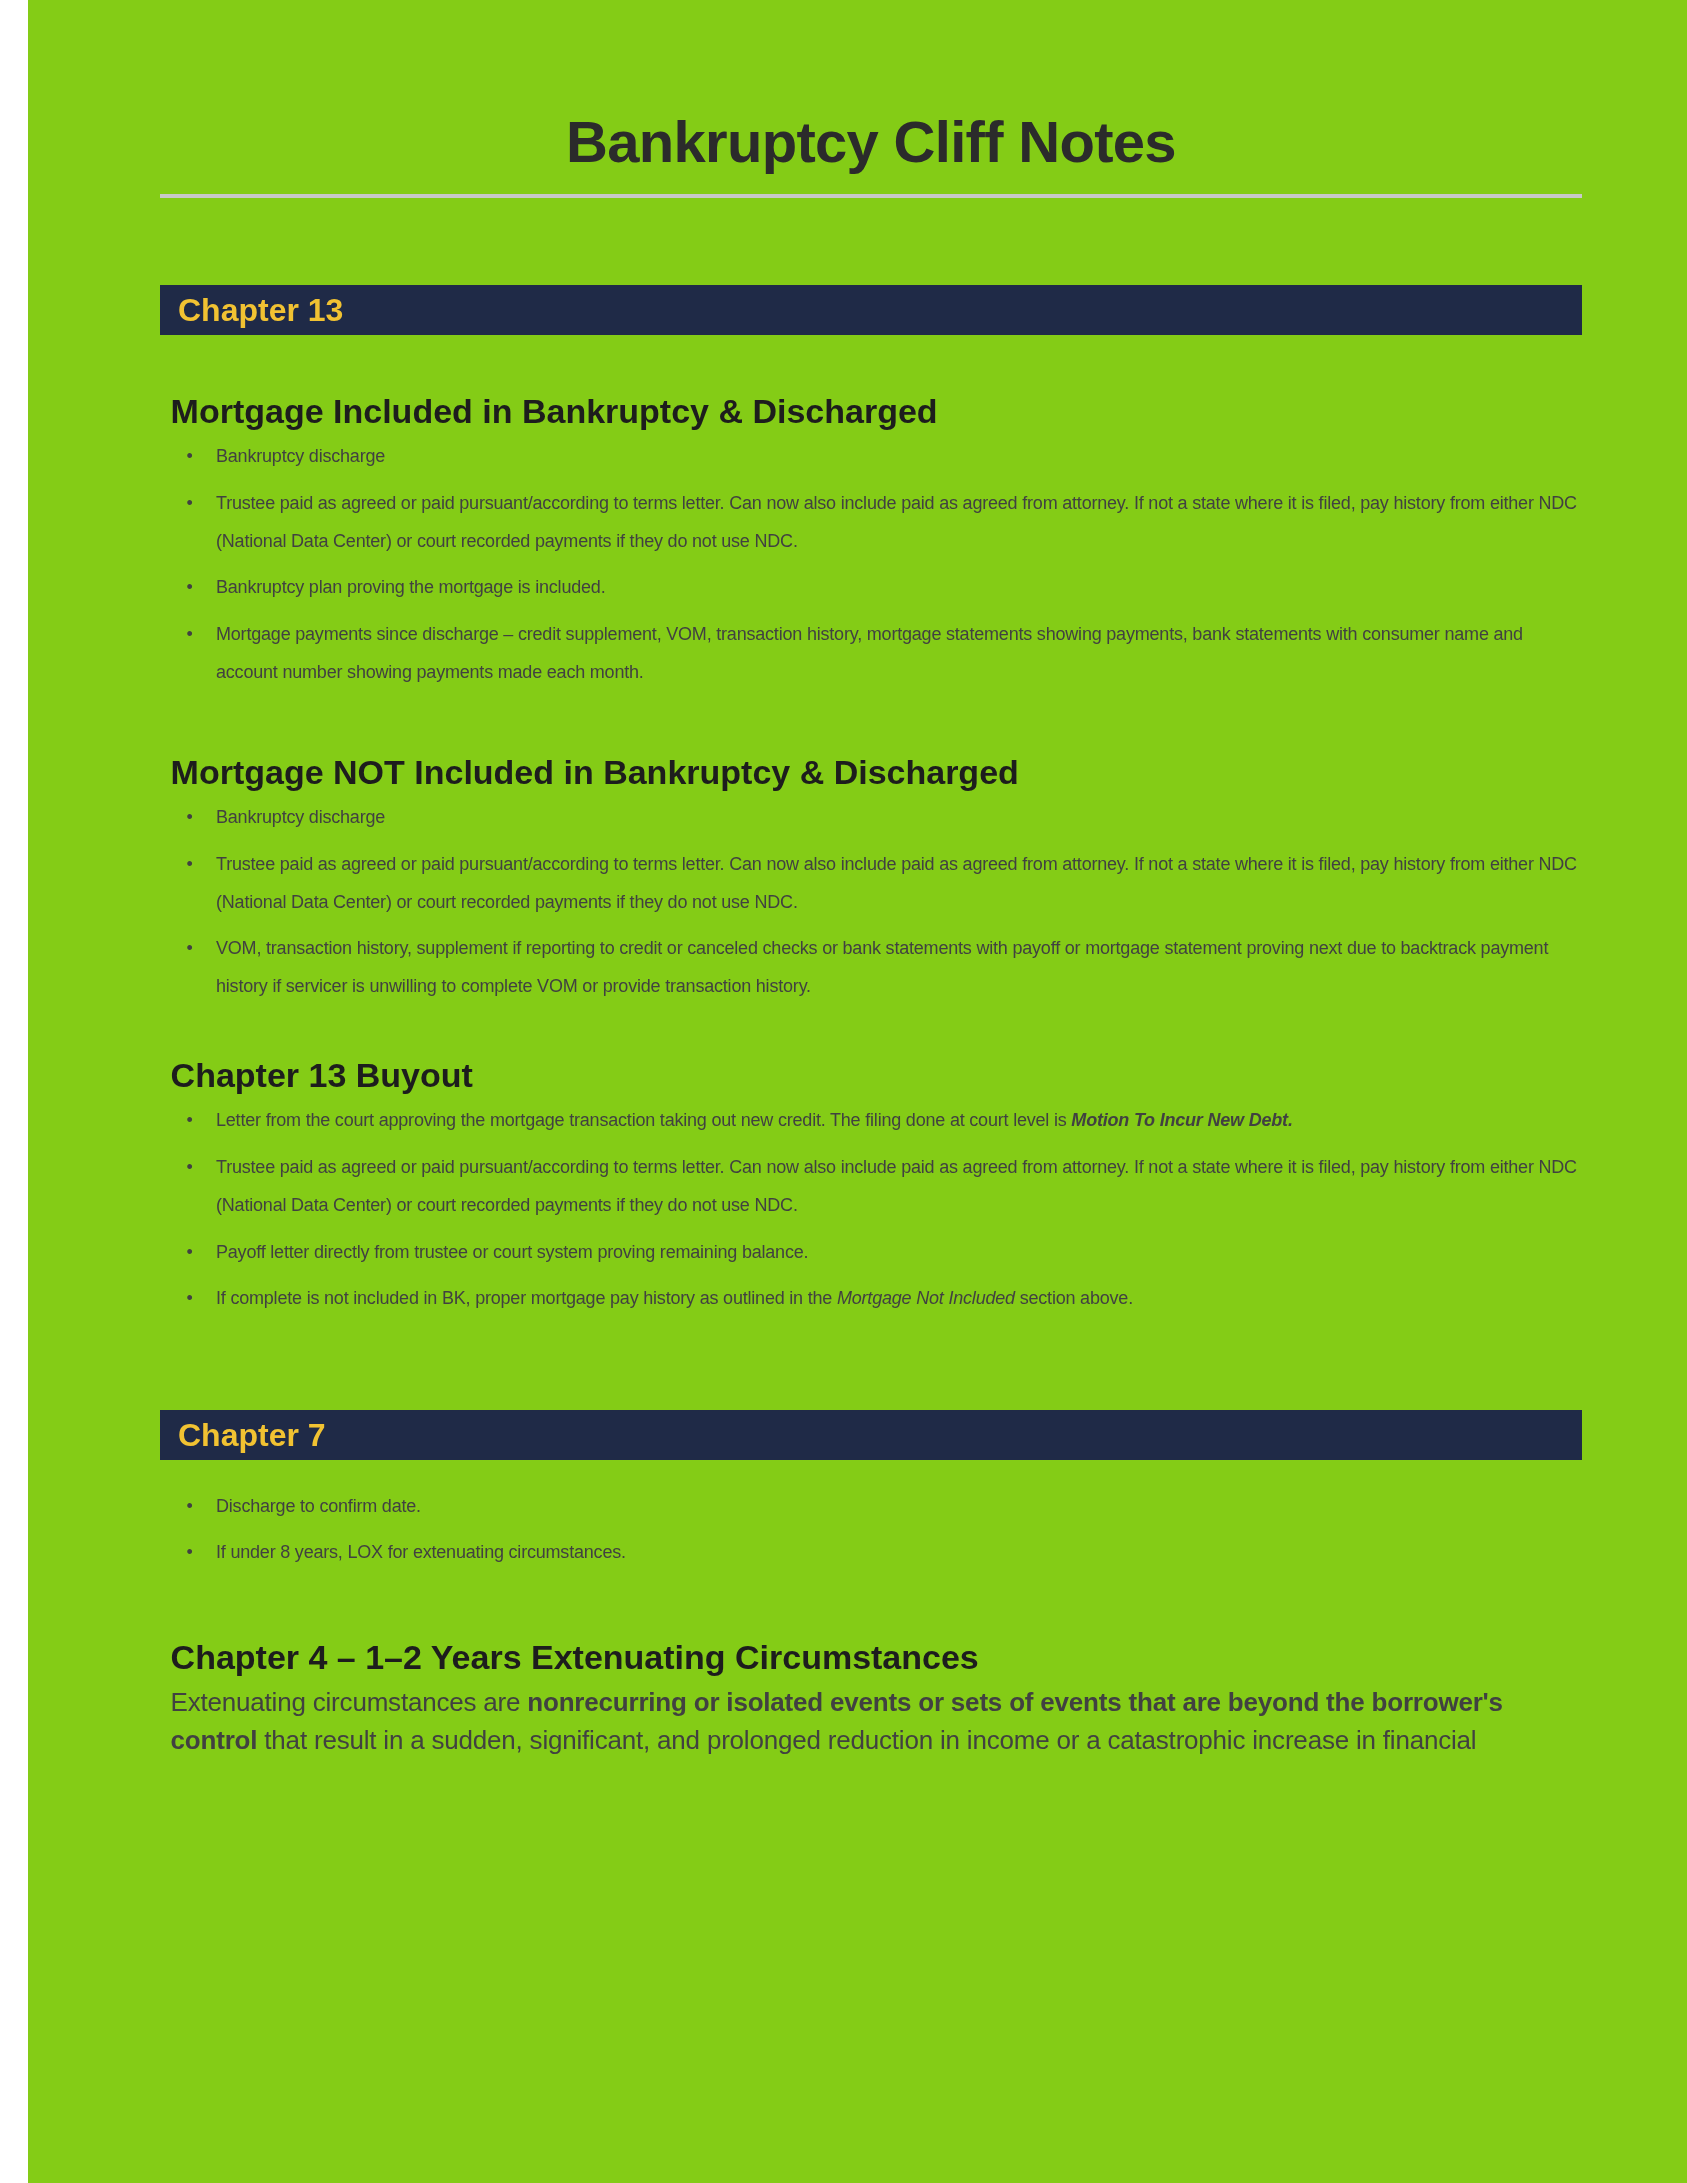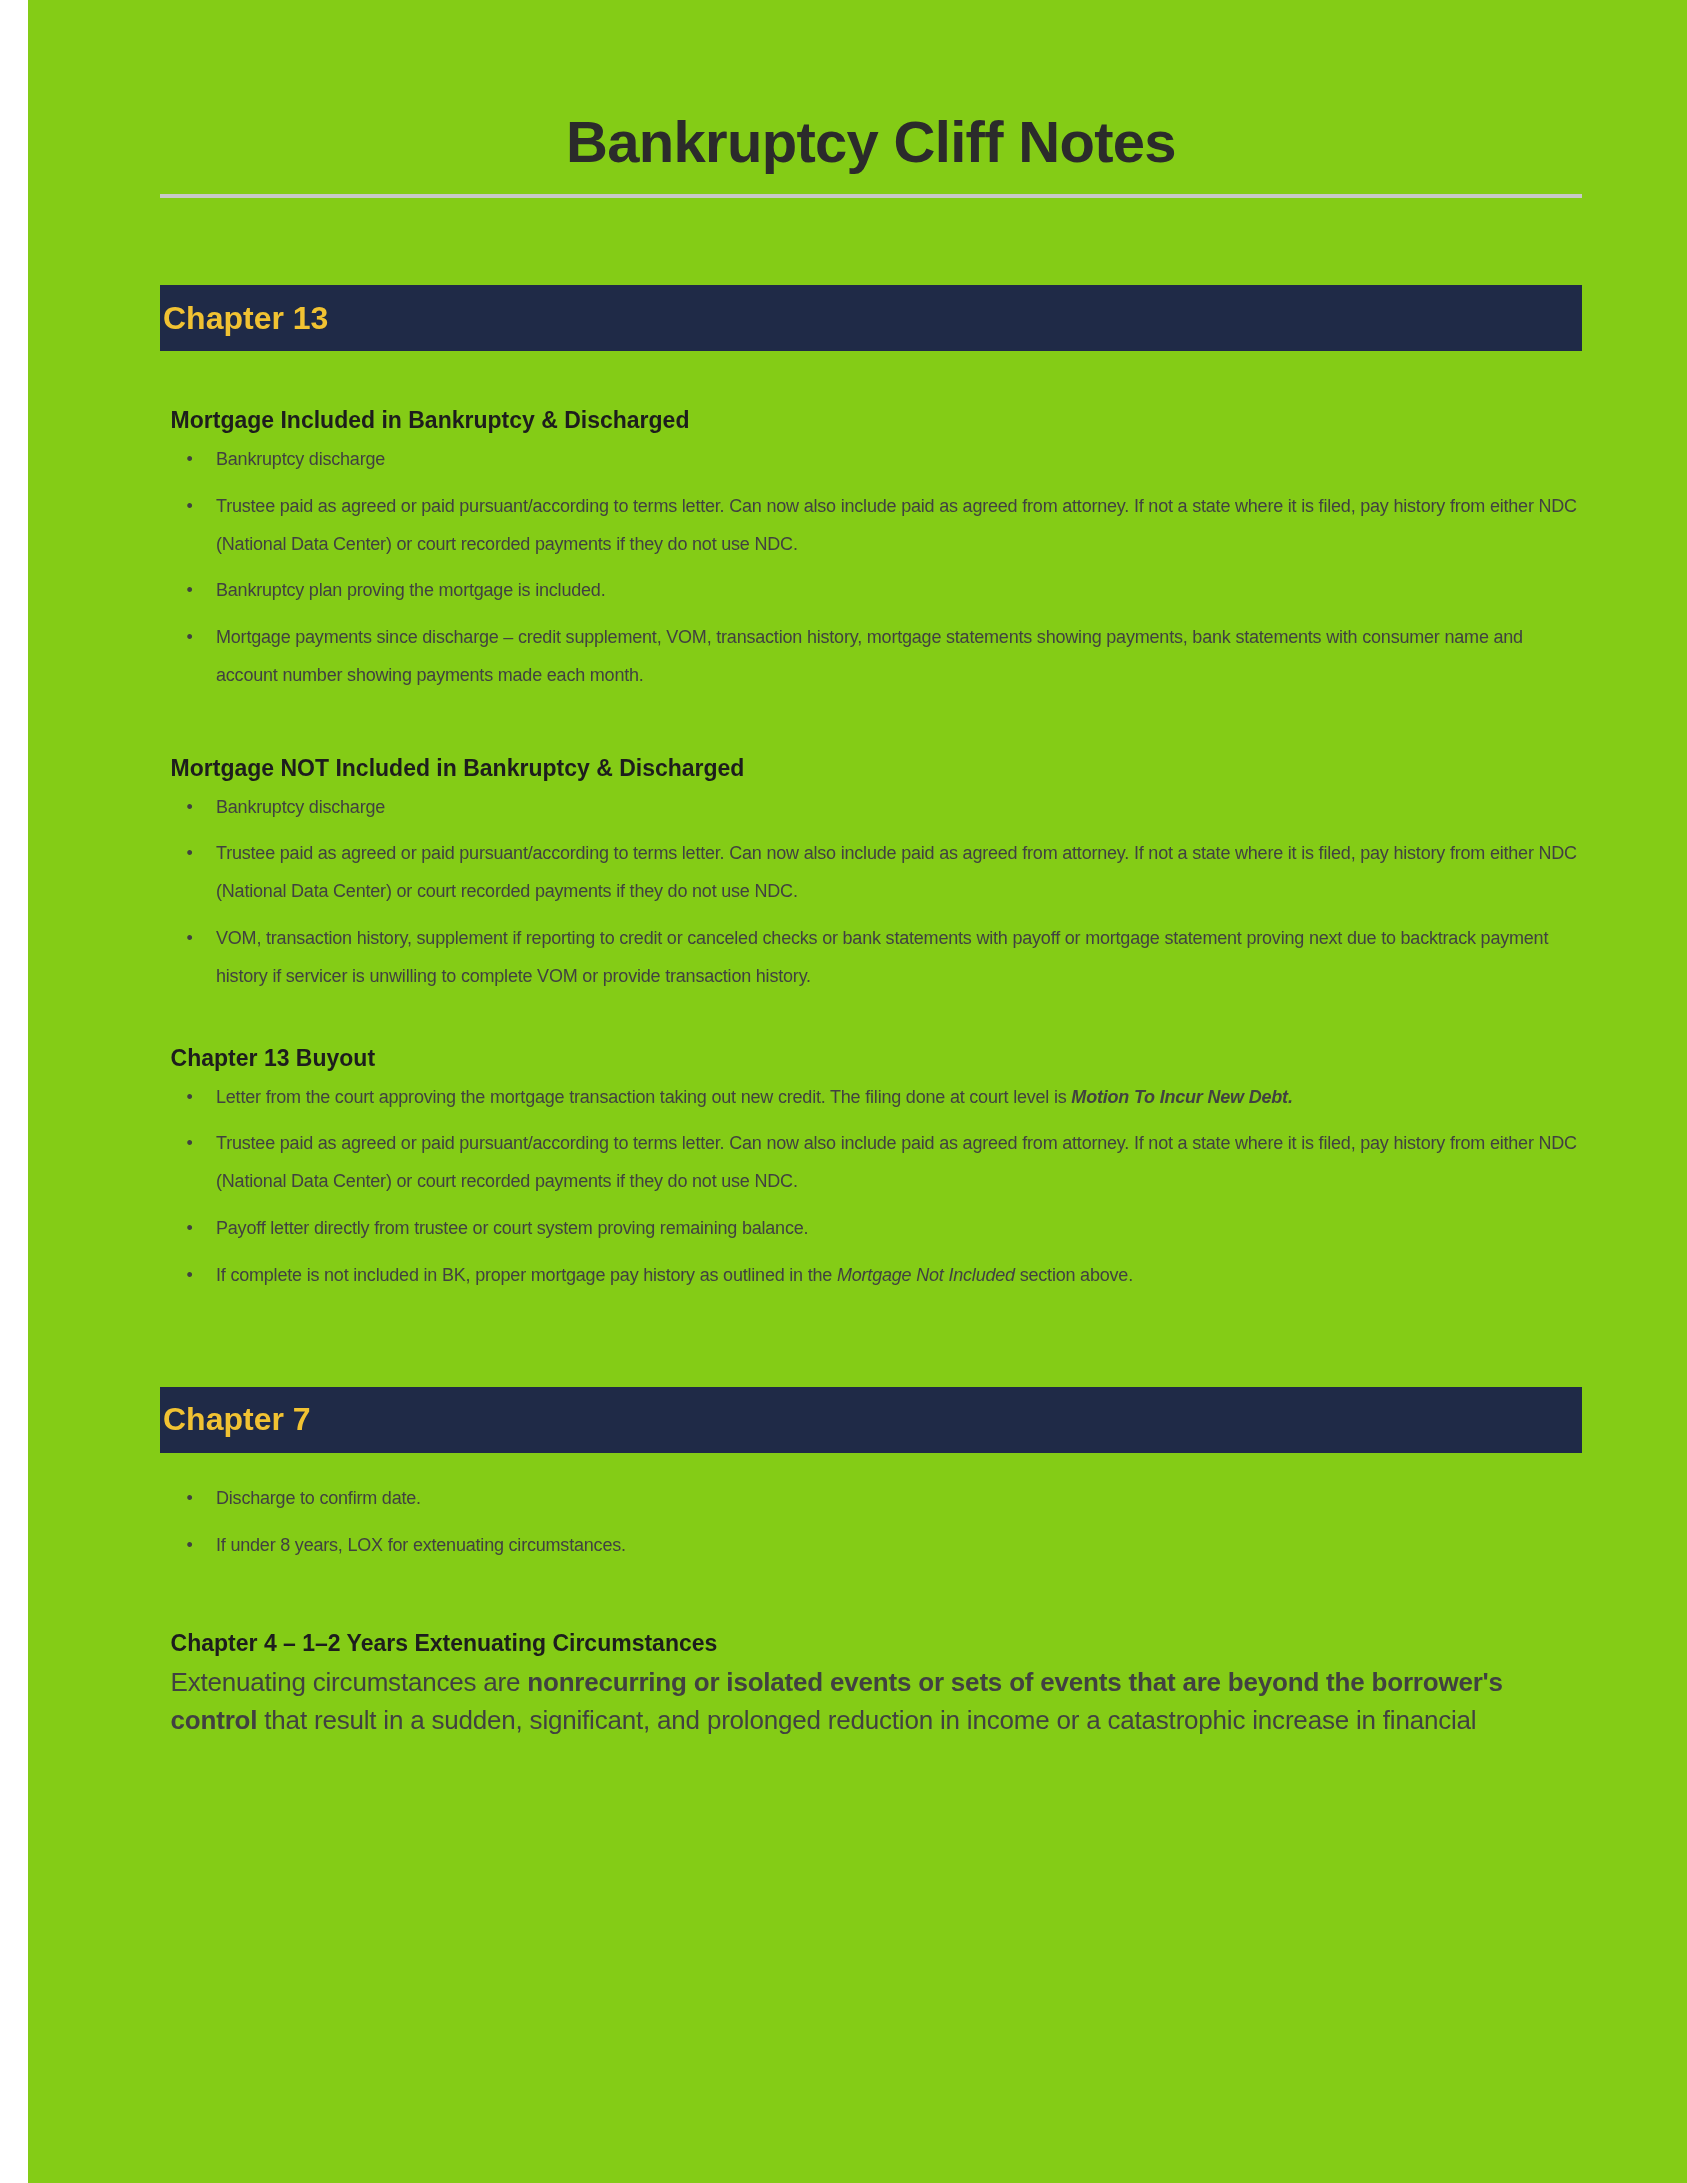--- a/index.html
+++ b/index.html
@@ -33,37 +33,37 @@
     color: #2b2b2b;
     text-align: center;
     letter-spacing: -0.7px;
   }
   .title-divider {
     margin-top: 18.5px;
     height: 4px;
     background: #c9c9c9;
   }
   .chapter-bar {
-    height: 66px;
+    height: 50px;
     background: #1f2a47;
     display: flex;
     align-items: center;
-    padding-left: 3px;
+    padding-left: 18px;
     box-sizing: border-box;
   }
   .chapter-bar.first { margin-top: 87px; }
   .chapter-bar.second { margin-top: 93px; }
   .chapter-bar-label {
     font-size: 32px;
     font-weight: 700;
     color: #f1c232;
   }
   .sec-heading {
     margin: 0 0 0 10.6px;
-    font-size: 23px;
+    font-size: 34px;
     line-height: 1.2;
     font-weight: 700;
     color: #1d1d1d;
   }
   .sec-heading.h1 { margin-top: 56px; }
   .sec-heading.h2 { margin-top: 61px; }
   .sec-heading.h3 { margin-top: 50px; }
   .sec-heading.h4 { margin-top: 66px; }
   ul.bullets {
     list-style: none;

